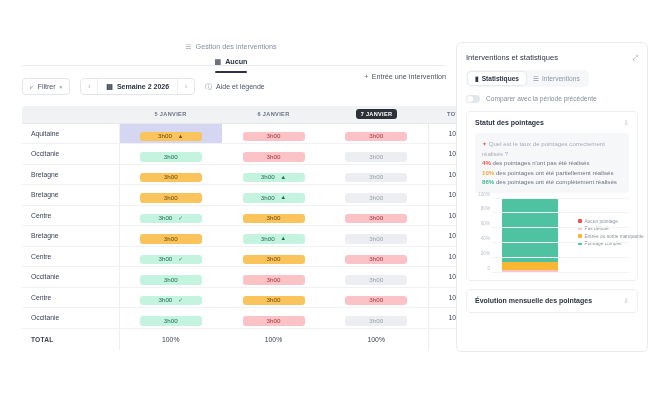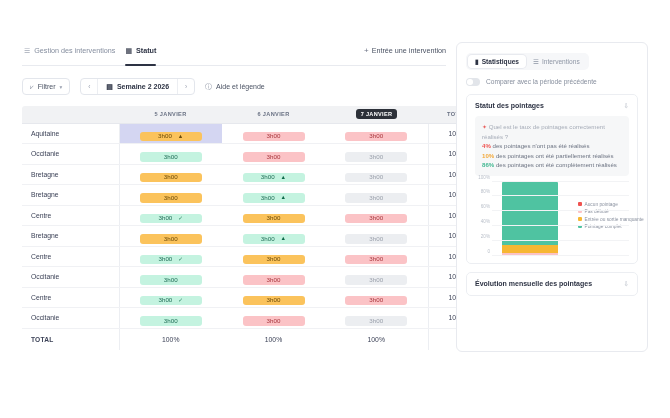--- a/index.html
+++ b/index.html
@@ -21,20 +21,21 @@
     flex-direction: column;
   }
 
   
   .tabbar {
     display: flex;
     align-items: center;
     border-bottom: 1px solid #e8eaef;
     height: 24px;
     position: relative;
+    flex-direction: column;
   }
   .tab {
     display: flex; align-items: center; gap: 4px;
     font-size: 7.2px;
     color: #848d9e;
     padding: 0 8px 6px 2px;
     height: 100%;
     cursor: pointer;
     white-space: nowrap;
   }
@@ -224,21 +225,21 @@
 
   <div class="left-panel">
 
     <div class="tabbar">
       <div class="tab">
         <span class="ico">☰</span>
         <span>Gestion des interventions</span>
       </div>
       <div class="tab active">
         <span class="ico">▦</span>
-        <span>Statut</span>
+        <span>Aucun</span>
       </div>
       <div class="create-btn">
         <span class="plus">+</span>
         <span>Entrée une intervention</span>
       </div>
     </div>
 
     <div class="toolbar">
       <div class="btn">
         <span class="gly">⩗</span>
@@ -415,20 +416,24 @@
               <td class="cell col-day">100%</td>
               <td class="totalcell col-total"></td>
             </tr>
           </tbody>
       </table>
     </div>
   </div>
 
   <div class="right-panel">
 
+    <div class="rp-head">
+      <div class="rp-title">Interventions et statistiques</div>
+      <div class="rp-expand">⤢</div>
+    </div>
 
     <div class="segment">
       <div class="seg on">
         <span>▮</span>
         <span>Statistiques</span>
       </div>
       <div class="seg">
         <span>☰</span>
         <span>Interventions</span>
       </div>

